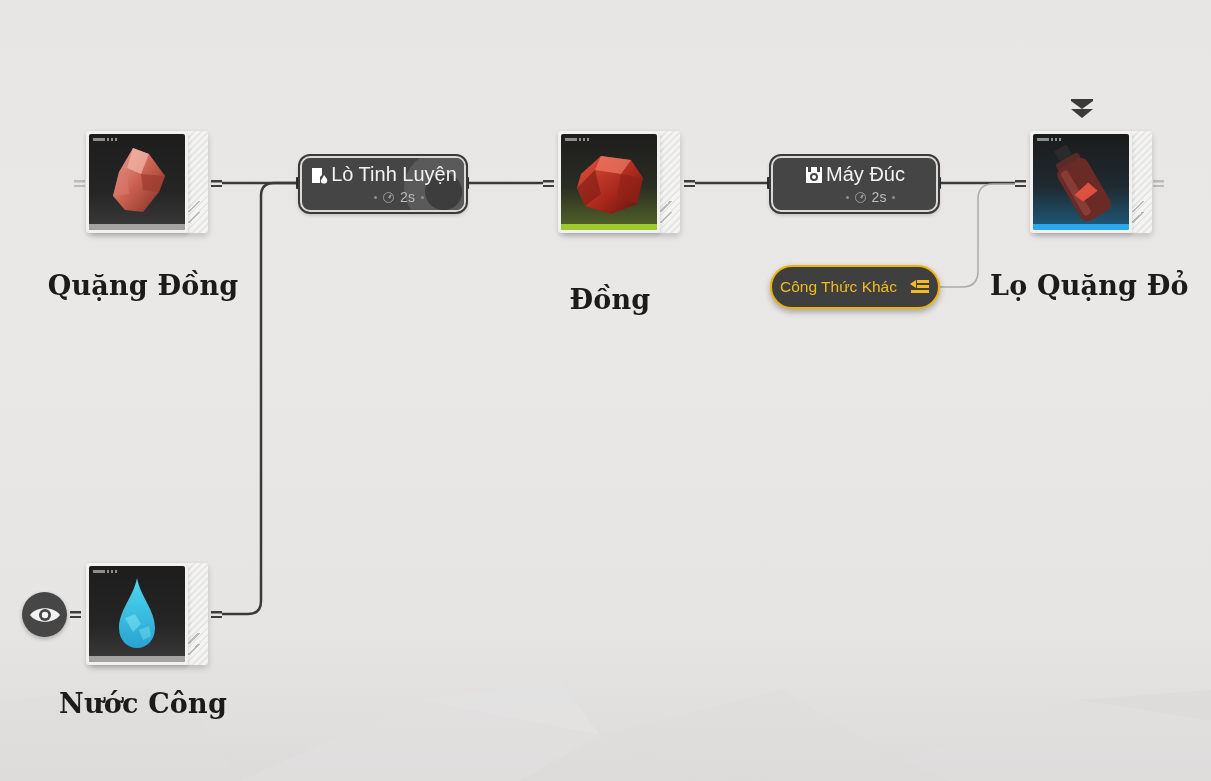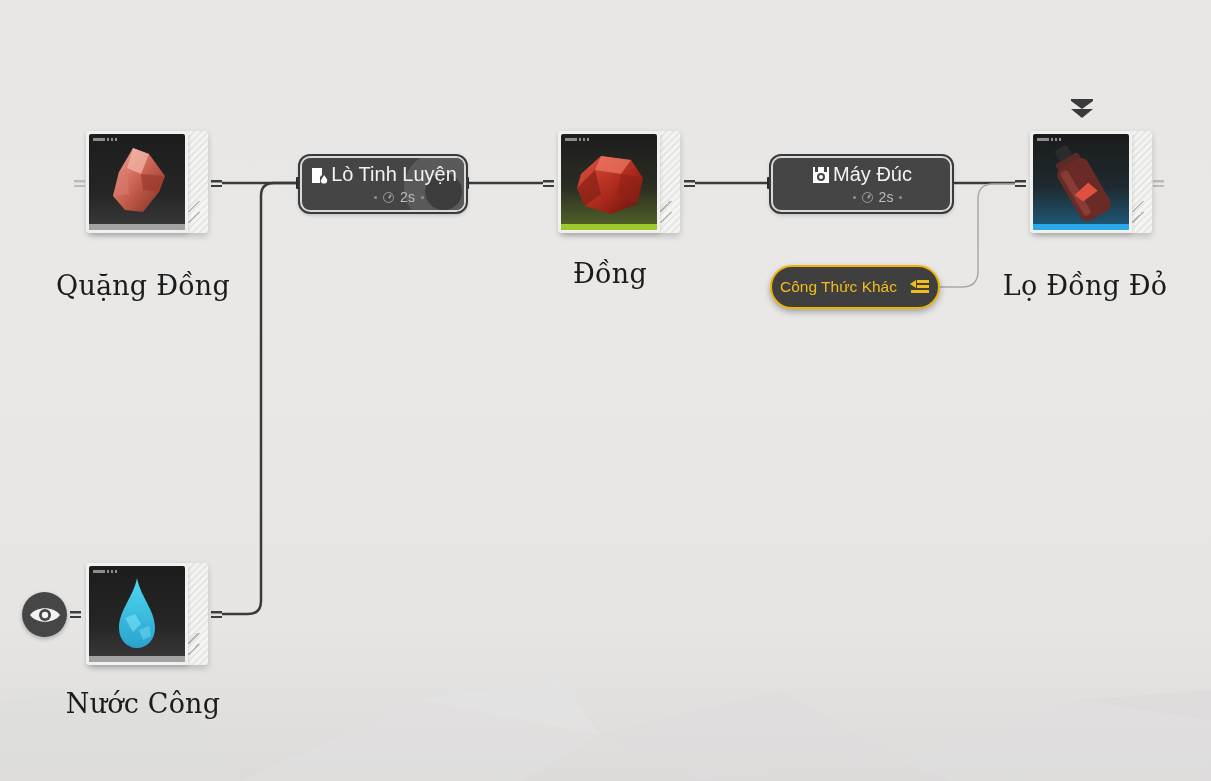--- a/index.html
+++ b/index.html
@@ -47,21 +47,21 @@
   }
   .item .dots {
     position: absolute; left: 4px; top: 4px; height: 3px; width: 26px;
     background:
       linear-gradient(#8d8d8d,#8d8d8d) 0 0/12px 3px no-repeat,
       radial-gradient(circle, #8d8d8d 1.2px, transparent 1.4px) 13px 0/4px 3px repeat-x;
   }
   .item .art { position: absolute; left: 0; top: 0; width: 96px; height: 90px; }
 
   .item-label {
-    position: absolute; font-family: "DejaVu Serif", serif; font-weight: normal;
+    position: absolute; font-family: "DejaVu Serif", serif; font-weight: bold;
     font-size: 27px; color: #1b1b1b; text-align: center; white-space: nowrap;
     letter-spacing: 0.2px;
   }
 
   
   .port {
     position: absolute; width: 11px; height: 7px;
     background:
       linear-gradient(#3d3d3d,#3d3d3d) 0 0/11px 2.5px no-repeat,
       linear-gradient(#3d3d3d,#3d3d3d) 0 4.5px/11px 2.5px no-repeat;
@@ -197,21 +197,21 @@
           </defs>
         <polygon points="20,40 40,22 70,26 82,44 76,70 50,80 24,72 16,54" fill="url(#cu)"></polygon>
         <polygon points="40,22 70,26 60,40 34,36" fill="#ef7b66" opacity="0.7"></polygon>
         <polygon points="16,54 34,36 40,60 24,72" fill="#7b1a12" opacity="0.6"></polygon>
         <polygon points="60,40 82,44 76,70 56,62" fill="#8e2218" opacity="0.6"></polygon>
       </svg>
       <div class="rarity" style="background:#9ccb2b;"></div>
     </div>
   </div>
 </div>
-<div class="item-label" style="left:520px;top:258px;width:180px;">Đồng</div>
+<div class="item-label" style="left:520px;top:284px;width:180px;">Đồng</div>
 
 <div class="item" style="left:1030px;top:131px;">
   <div class="back">
       <div class="slash"></div>
     </div>
   <div class="front">
     <div class="face blue">
       <div class="dots"></div>
       <svg class="art" viewBox="0 0 96 90">
         <g transform="rotate(-30 48 48)">
@@ -219,21 +219,21 @@
           <rect x="34" y="20" width="26" height="8" rx="3" fill="#5a2b26"></rect>
           <rect x="30" y="26" width="34" height="60" rx="8" fill="#6a2a25"></rect>
           <rect x="34" y="30" width="8" height="50" rx="3" fill="#9b4a42" opacity="0.6"></rect>
           <polygon points="36,56 54,52 58,64 40,66" fill="#e05040"></polygon>
         </g>
       </svg>
       <div class="rarity" style="background:#29a9ea;"></div>
     </div>
   </div>
 </div>
-<div class="item-label" style="left:990px;top:270px;width:190px;">Lọ Đồng Đỏ</div>
+<div class="item-label" style="left:990px;top:270px;width:190px;">Lọ Quặng Đỏ</div>
 
 <div class="item" style="left:86px;top:563px;">
   <div class="back">
       <div class="slash"></div>
     </div>
   <div class="front">
     <div class="face">
       <div class="dots"></div>
       <svg class="art" viewBox="0 0 96 90">
         <defs>
@@ -266,21 +266,21 @@
   <div class="m-time">
     <span class="sep"></span>
     <span class="clock"></span>
     <span>2s</span>
     <span class="sep"></span>
   </div>
 </div>
 
 <div class="machine-stub" style="left:767px;top:177px;"></div>
 <div class="machine-stub" style="left:936px;top:177px;"></div>
-<div class="machine" style="left:771px;top:156px;width:181px;">
+<div class="machine" style="left:771px;top:156px;width:167px;">
   <div class="m-title">
     <svg width="20" height="20" viewBox="0 0 20 20">
       <rect x="2" y="2" width="16" height="16" fill="#fff"></rect>
       <rect x="4" y="2" width="3" height="5" fill="#454545"></rect>
       <rect x="13" y="2" width="3" height="5" fill="#454545"></rect>
       <circle cx="10" cy="12" r="4" fill="#454545"></circle>
       <circle cx="10" cy="12" r="2" fill="#fff"></circle>
     </svg>
     <span>Máy Đúc</span>
   </div>

